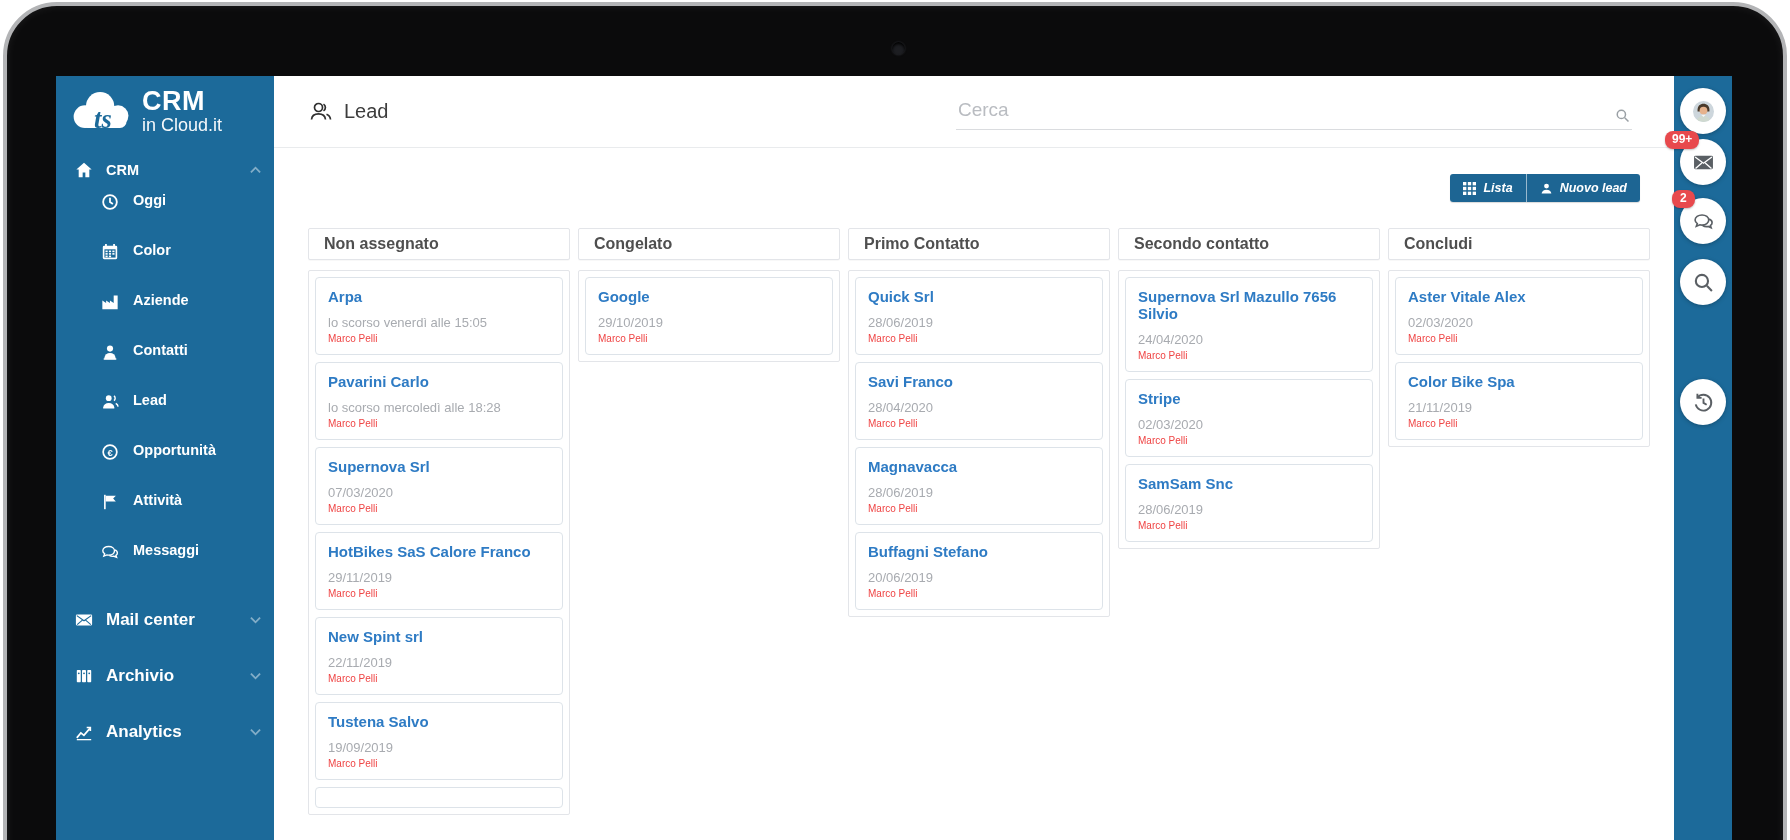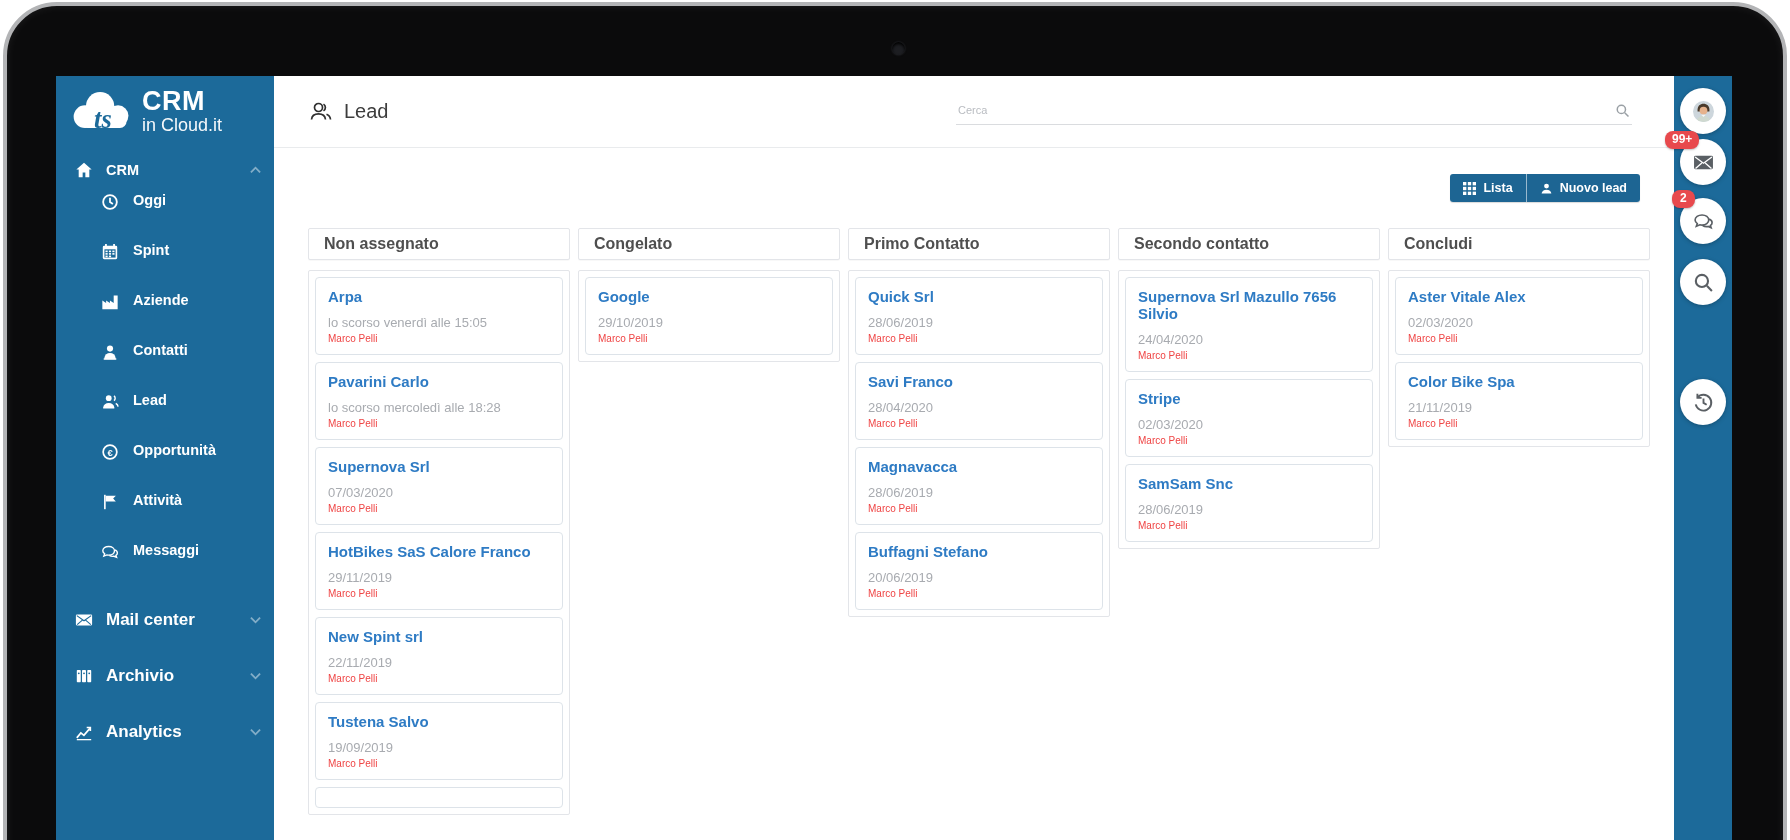--- a/index.html
+++ b/index.html
@@ -36,31 +36,31 @@
   .chev.up svg{ transform:rotate(180deg); }
 
   
   .main{ flex:1; min-width:0; display:flex; flex-direction:column; background:#fff; }
   .pagehead{ height:72px; flex:none; display:flex; align-items:center; padding-left:35px;
     border-bottom:1px solid #e9ebed; background:#fff; }
   .pagehead-ico{ width:24px; height:21px; margin-right:11px; color:#2f2f2f; }
   .pagehead-title{ font-size:20px; color:#3d3d3d; }
   .search{ margin-left:auto; margin-right:42px; position:relative; width:676px; }
   .search input{ width:100%; border:none; outline:none; border-bottom:1px solid #dadcdf;
-    font-size:11px; padding:6px 26px 8px 2px; color:#555; background:transparent;
+    font-size:19px; padding:6px 26px 8px 2px; color:#555; background:transparent;
     font-family:"Liberation Sans", sans-serif; }
   .search input::placeholder{ color:#b9bcc1; }
   .search-ico{ position:absolute; right:2px; bottom:7px; width:15px; height:15px; color:#9aa0a5; }
 
   .toolbar{ height:56px; flex:none; display:flex; justify-content:flex-end; align-items:flex-start;
     padding:26px 34px 0 0; }
   .btn-group{ display:flex; border-radius:3px; overflow:hidden; box-shadow:0 1px 1px rgba(0,0,0,.15); }
   .btn{ background:var(--button-blue); color:#fff; border:none; height:28px; padding:0 13px;
     font-size:12.5px; font-weight:bold; display:flex; align-items:center; gap:7px; cursor:pointer;
-    font-family:"Liberation Sans", sans-serif; }
+    font-family:"Liberation Sans", sans-serif;font-style:italic; }
   .btn + .btn{ border-left:1px solid rgba(255,255,255,.55); }
   .btn svg{ width:13px; height:13px; }
 
   
   .kanban{ flex:1; display:flex; gap:8px; padding:24px 0 0 34px; overflow:hidden; }
   .kcol{ width:262px; flex:none; display:flex; flex-direction:column; }
   .kcol-head{ background:#fff; border:1px solid #e3e5e9; border-radius:2px; height:32px; flex:none;
     display:flex; align-items:center; padding:0 15px; font-size:16px; font-weight:bold; color:#4f4f4f;
     box-shadow:0 1px 1px rgba(0,0,0,.03); }
   .kcol-body{ margin-top:10px; background:#fff; border:1px solid #e3e5e9; border-radius:2px;
@@ -146,21 +146,21 @@
                 <rect x="8.8" y="8.4" width="2.4" height="1.8"></rect>
                 <rect x="12.6" y="8.4" width="2.4" height="1.8"></rect>
                 <rect x="5" y="11.2" width="2.4" height="1.8"></rect>
                 <rect x="8.8" y="11.2" width="2.4" height="1.8"></rect>
                 <rect x="12.6" y="11.2" width="2.4" height="1.8"></rect>
                 <rect x="5" y="14" width="2.4" height="1.8"></rect>
                 <rect x="8.8" y="14" width="2.4" height="1.8"></rect>
               </g>
             </svg>
           </span>
-    <span class="nav-label">Spint</span>
+    <span class="nav-label">Color</span>
   </div>
 
   <div class="nav-item">
     <span class="nav-ico">
             <svg viewBox="0 0 20 20" fill="currentColor">
               <path d="M1.5 18V8.2l4.2 3V8.2l4.2 3V8.2l4.2 3V2.8h4.4V18z"></path>
             </svg>
           </span>
     <span class="nav-label">Aziende</span>
   </div>

